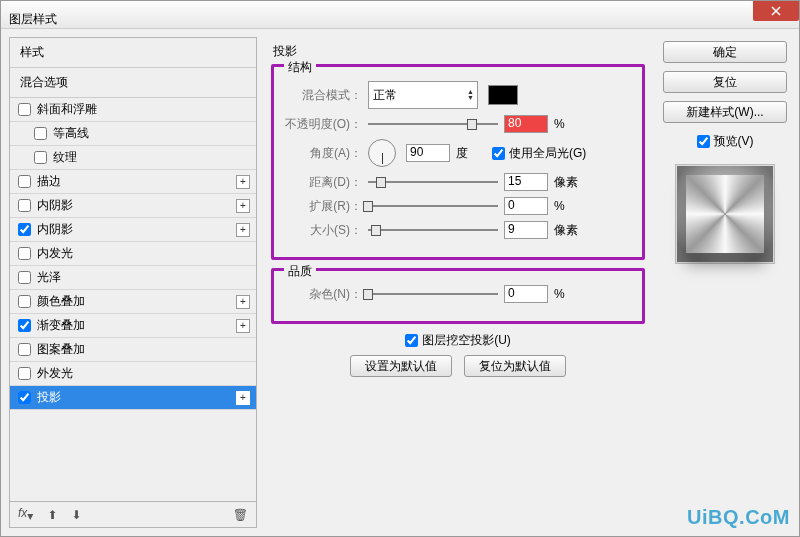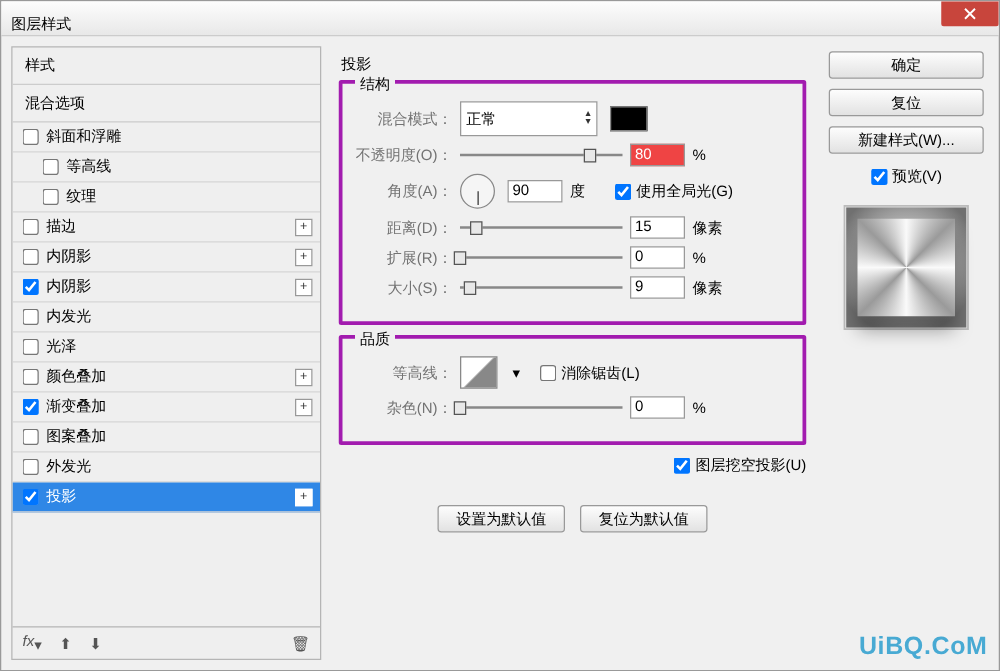--- a/index.html
+++ b/index.html
@@ -33,21 +33,21 @@
 .slider-track::before{content:"";position:absolute;top:2px;left:0;right:0;height:2px;background:#888}
 .slider-thumb{position:absolute;top:-2px;width:10px;height:11px;background:#e8e8e8;border:1px solid #555;transform:translateX(-50%)}
 .num-input{width:44px;height:18px;border:1px solid #999;background:#fff;padding:0 3px;text-align:left}
 .num-input.sel{background:#ef4444;color:#fff}
 .unit{width:30px}
 .angle-dial{width:28px;height:28px;border:1px solid #888;border-radius:50%;background:#f5f5f5;position:relative;margin-right:4px}
 .angle-dial::after{content:"";position:absolute;left:50%;top:50%;width:1px;height:11px;background:#333;transform-origin:top;transform:rotate(0deg)}
 .cb-row{display:flex;align-items:center;gap:4px}
 .contour-preview{width:30px;height:26px;border:1px solid #888;background:linear-gradient(135deg,#fff 48%,#888 52%);margin-right:6px}
 .btn{height:22px;padding:0 14px;border:1px solid #999;background:linear-gradient(#fdfdfd,#e2e2e2);border-radius:3px;display:inline-flex;align-items:center;justify-content:center;cursor:pointer}
-.bottom-buttons{display:flex;gap:12px;justify-content:center;margin-top:23px}
+.bottom-buttons{display:flex;gap:12px;justify-content:center;margin-top:6px}
 .right-panel{width:132px;padding:4px 4px 0;display:flex;flex-direction:column;gap:8px}
 .right-panel .btn{width:100%}
 .preview-cb{display:flex;align-items:center;justify-content:center;gap:4px;margin-top:2px}
 .preview-box{width:100px;height:100px;margin:6px auto 0;border:1px solid #bbb;background:radial-gradient(circle at 50% 45%,#fefefe 0%,#d6d6d6 18%,#bfbfbf 36%,#9f9f9f 54%,#707070 80%) ,#c8c8c8;box-shadow:inset 0 0 0 1px #ddd;position:relative}
 .preview-box::after{content:"";position:absolute;inset:10px;background:conic-gradient(from 0deg,#fafafa,#9a9a9a,#fafafa,#9a9a9a,#fafafa,#9a9a9a,#fafafa,#9a9a9a,#fafafa);filter:blur(.3px);box-shadow:0 12px 14px rgba(0,0,0,.35)}
 .watermark{position:absolute;right:10px;bottom:8px;color:#2b9ecf;font-weight:bold;font-size:20px;letter-spacing:.5px;opacity:.85;pointer-events:none}
 .trash-icon,.fx-icon,.arrow-u,.arrow-d{font-size:12px}
 </style>
 </head>
 <body>
@@ -193,39 +193,30 @@
             <div class="slider-thumb" style="left:6%"></div>
           </div>
         <div class="num-input">9</div>
         <span class="unit">像素</span>
       </div>
     </div>
 
     <div class="fieldset">
       <span class="fieldset-legend">品质</span>
       <div class="row">
-        <span class="row-label">等高线：</span>
-        <div class="contour-preview"></div>
-        <span>▾</span>
-        <label class="cb-row" style="margin-left:10px">
-          <input type="checkbox" id="aacb" style="">
-          <span>消除锯齿(L)</span>
-        </label>
-      </div>
-      <div class="row">
         <span class="row-label">杂色(N)：</span>
         <div class="slider-track">
             <div class="slider-thumb" style="left:0%"></div>
           </div>
         <div class="num-input">0</div>
         <span class="unit">%</span>
       </div>
     </div>
 
-    <div class="row" style="justify-content:flex-end">
+    <div class="row" style="justify-content:center">
       <label class="cb-row">
         <input type="checkbox" id="kocb" checked="" style="">
         <span>图层挖空投影(U)</span>
       </label>
     </div>
     <div class="bottom-buttons">
       <div class="btn">设置为默认值</div>
       <div class="btn">复位为默认值</div>
     </div>
   </div>

